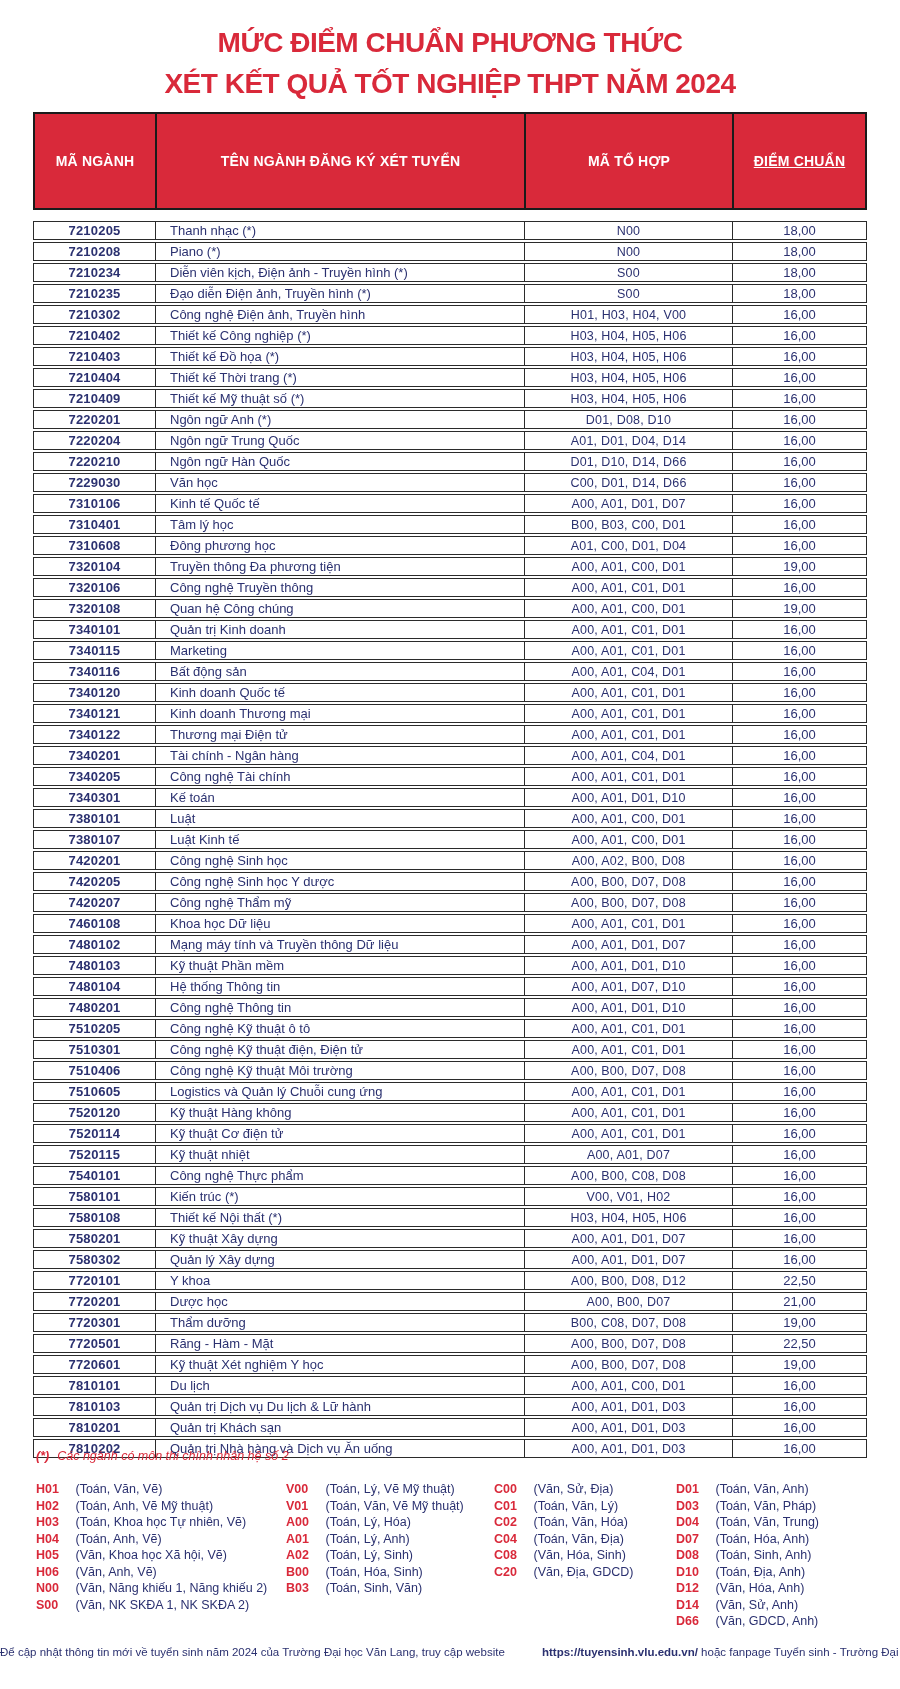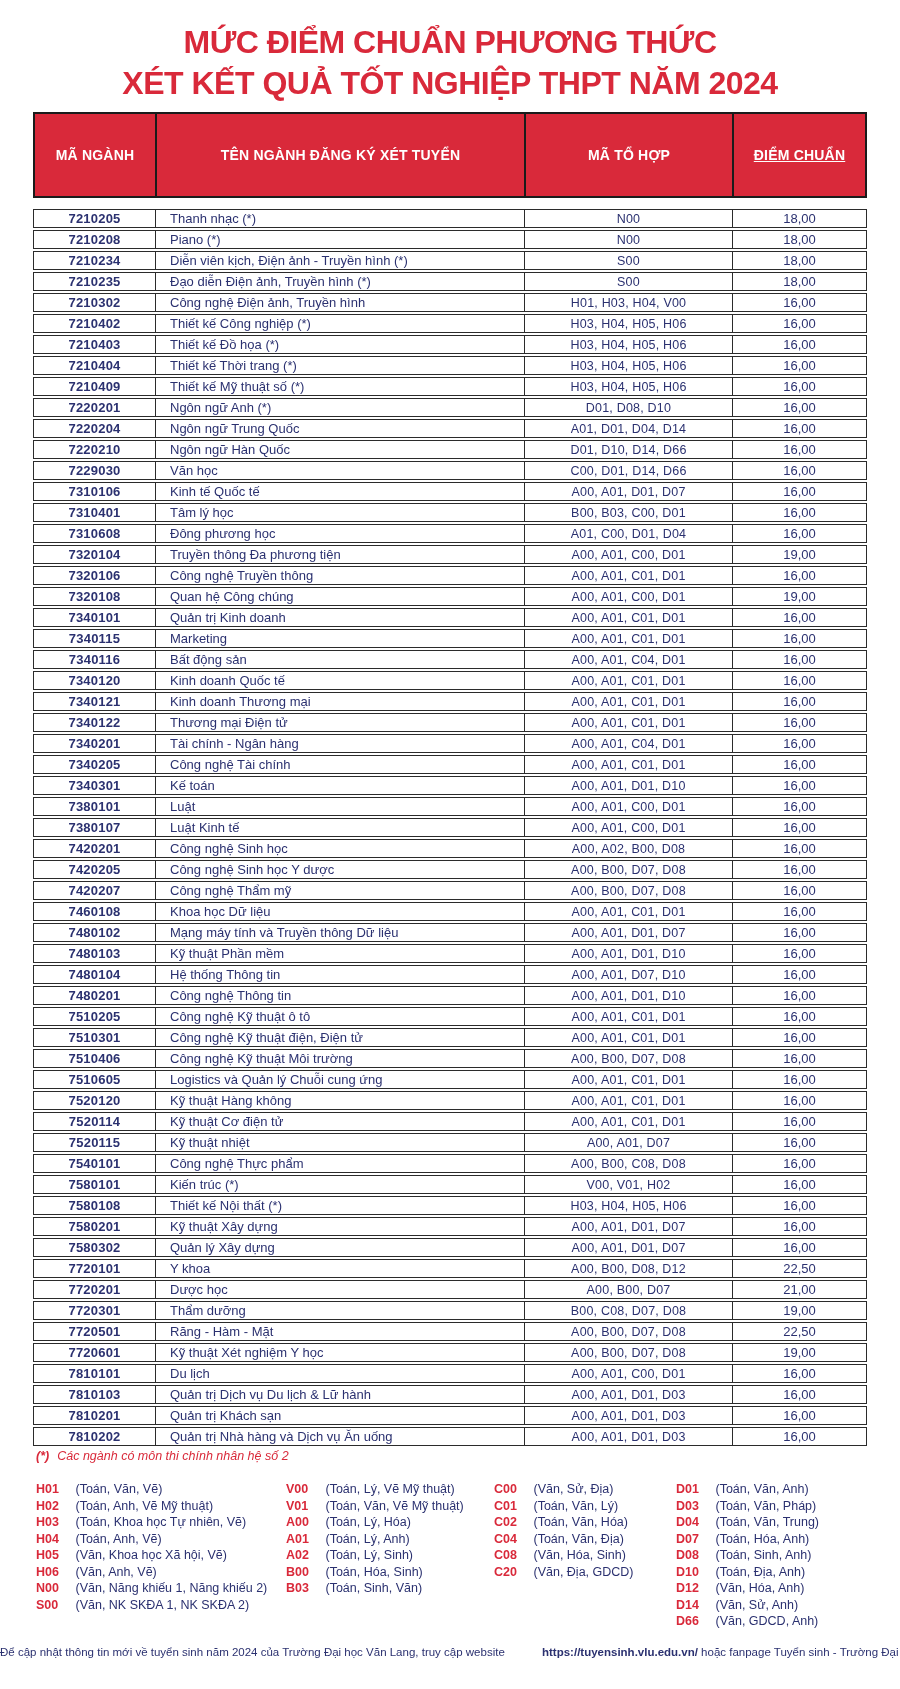--- a/index.html
+++ b/index.html
@@ -7,25 +7,25 @@
     --navy:#2B3170;
     --border:#2b2b2b;
   }
   *{margin:0;padding:0;box-sizing:border-box;}
   html,body{background:#ffffff;}
   body{font-family:"Liberation Sans","DejaVu Sans",sans-serif;}
   .page{position:relative;width:900px;height:1689px;background:#ffffff;overflow:hidden;}
 
   
   .title{position:absolute;top:22px;left:0;right:0;text-align:center;color:var(--red);
-         font-weight:bold;font-size:32px;line-height:41px;letter-spacing:-0.5px;}
+         font-weight:bold;font-size:28px;line-height:41px;letter-spacing:-0.5px;}
 
   
   .table{position:absolute;top:112px;left:33px;width:834px;}
-  .thead{display:flex;height:86px;background:var(--red);border:2px solid #1b1b1b;}
+  .thead{display:flex;height:98px;background:var(--red);border:2px solid #1b1b1b;}
   .th{display:flex;align-items:center;justify-content:center;color:#ffffff;font-weight:bold;
       font-size:14px;letter-spacing:0.2px;border-right:2px solid #1b1b1b;}
   .th:last-child{border-right:none;text-decoration:underline;}
   .c1{width:122px;flex:none;}
   .c2{width:369px;flex:none;}
   .c3{width:208px;flex:none;}
   .c4{flex:1;}
   .tbody{margin-top:11px;}
   .tr{display:flex;height:19px;border:1px solid var(--border);margin-bottom:2px;background:#fff;}
   .td{display:flex;align-items:center;justify-content:center;font-size:13px;color:var(--navy);

